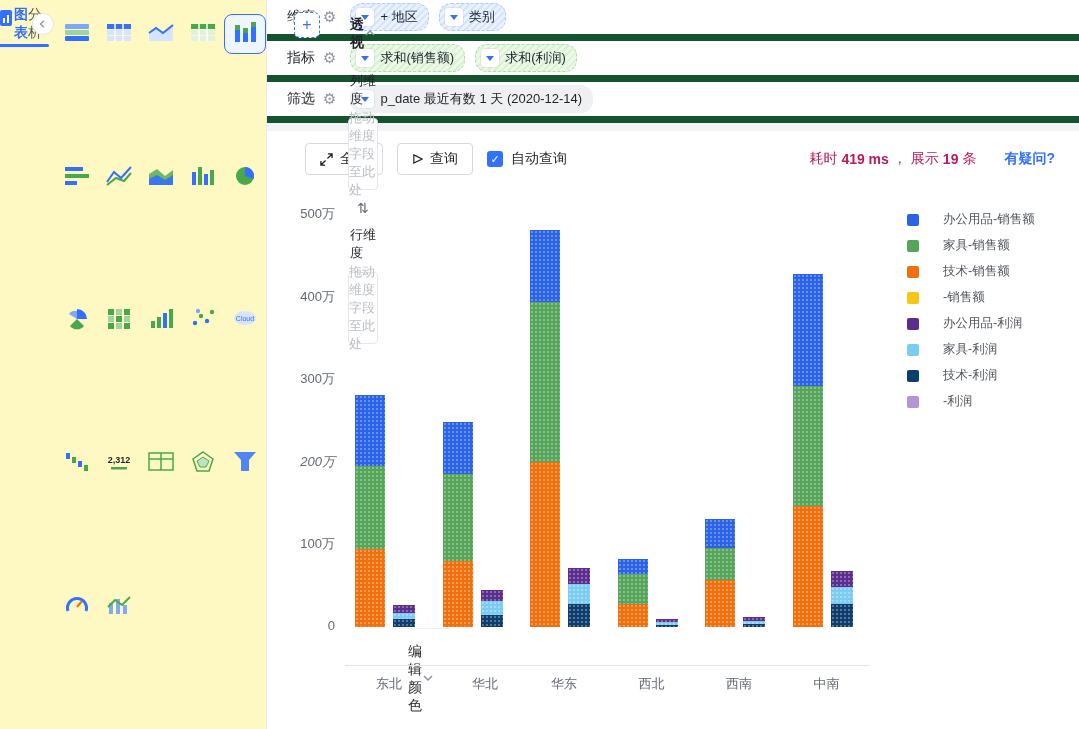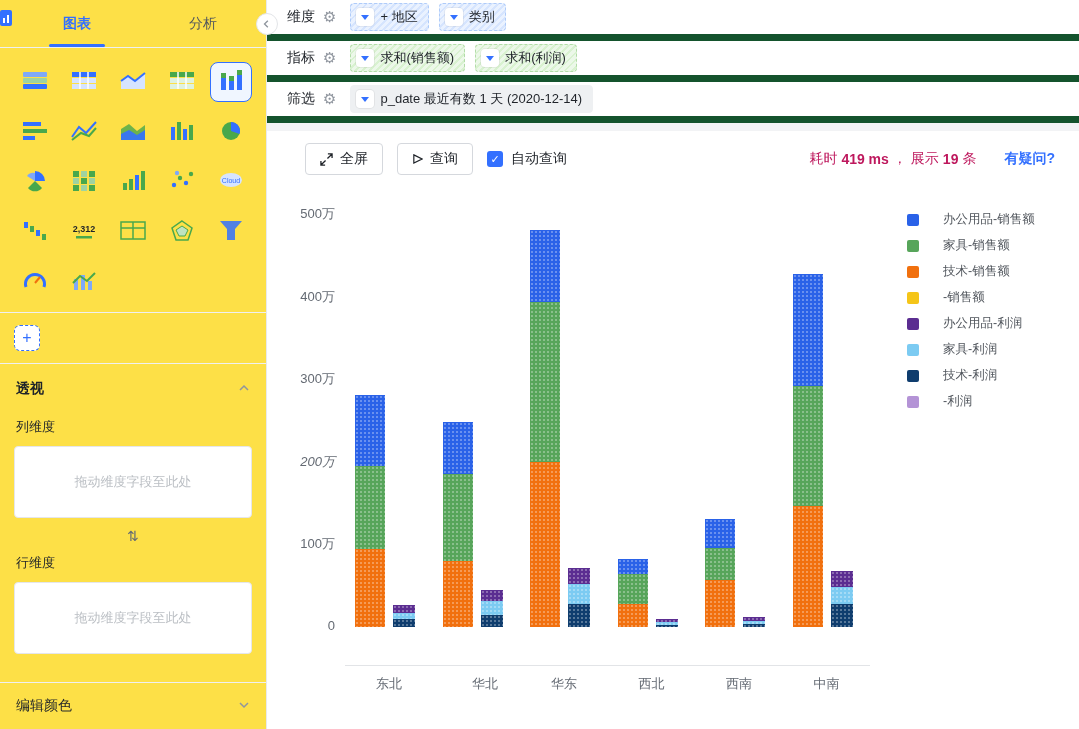--- a/index.html
+++ b/index.html
@@ -1,20 +1,20 @@
 <!DOCTYPE html>
 <html><head>
 <meta charset="utf-8">
 <style>
   * { margin:0; padding:0; box-sizing:border-box; font-family:"Liberation Sans","DejaVu Sans",sans-serif; }
   html,body { width:1079px; height:729px; overflow:hidden; background:#fff; color:#1F2329; font-size:14px; }
   .app { display:flex; width:100%; height:100%; }
 
   
-  .sidebar { width:267px; min-width:267px; border-right:1px solid #E8EAED; display:flex; flex-direction:column; position:relative; background:#fde047; }
+  .sidebar { width:267px; min-width:267px; border-right:1px solid #E8EAED; display:flex; flex-direction:row; position:relative; background:#fef9c3; }
   .side-tabs { height:48px; display:flex; align-items:stretch; border-bottom:1px solid #EEF0F2; position:relative; padding-left:14px; }
   .app-mini { position:absolute; left:0; top:10px; }
   .tab { flex:1; display:flex; align-items:center; justify-content:center; font-size:14px; color:#51565D; cursor:pointer; position:relative; }
   .tab.active span { color:#3370FF; font-weight:700; }
   .tab-underline { position:absolute; bottom:0; left:50%; transform:translateX(-50%); width:56px; height:3px; background:#3370FF; border-radius:2px; display:none; }
   .tab.active .tab-underline { display:block; }
   .collapse-btn { position:absolute; right:-12px; top:13px; width:22px; height:22px; border:1px solid #E3E5E8; background:#fff; border-radius:50%; display:flex; align-items:center; justify-content:center; z-index:5; cursor:pointer; }
 
   .icon-grid { display:grid; grid-template-columns:repeat(5,42px); justify-content:space-between; padding:14px 14px 10px; row-gap:10px; }
   .icon-cell { width:42px; height:40px; display:flex; align-items:center; justify-content:center; border:1.5px solid transparent; border-radius:8px; cursor:pointer; }
@@ -31,21 +31,21 @@
   .swap { text-align:center; color:#646A73; padding:10px 0 2px; font-size:14px; cursor:pointer; }
   .edit-color { margin-top:auto; border-top:1px solid #EFF0F2; padding:14px 16px; display:flex; justify-content:space-between; align-items:center; font-size:14px; cursor:pointer; }
 
   
   .main { flex:1; display:flex; flex-direction:column; background:#F2F3F5; min-width:0; }
   .config { background:#fff; }
   .config-row { height:41px; display:flex; align-items:center; padding:0 20px; border-bottom:7px solid #14532d; }
   .cfg-label { font-size:14px; }
   .gear { color:#8F959E; font-size:15px; margin:0 14px 0 8px; cursor:pointer; }
   .pills { display:flex; gap:10px; }
-  .pill { display:inline-flex; align-items:center; gap:6px; height:28px; padding:0 10px 0 5px; border-radius:4px; font-size:13px; color:#1F2329; cursor:pointer; white-space:nowrap; }
+  .pill { display:inline-flex; align-items:center; gap:6px; height:28px; padding:0 10px 0 5px; border-radius:12px; font-size:13px; color:#1F2329; cursor:pointer; white-space:nowrap; }
   .caret-box { width:18px; height:18px; background:#fff; border-radius:4px; display:flex; align-items:center; justify-content:center; box-shadow:0 0 0 1px rgba(31,35,41,0.06); flex:none; }
   .caret { width:0; height:0; border-left:4px solid transparent; border-right:4px solid transparent; border-top:5px solid #3370FF; }
   .pill.dim { background-color:#EAF2FF; background-image:repeating-linear-gradient(135deg, rgba(64,128,247,0.12) 0 2px, transparent 2px 5px); border:1px dashed #AECBF9; }
   .pill.metric { background-color:#ECF8E9; background-image:repeating-linear-gradient(135deg, rgba(82,196,26,0.12) 0 2px, transparent 2px 5px); border:1px dashed #B2DCA8; }
   .pill.filter { background:#EEF0F2; border:1px solid #EEF0F2; }
 
   .chart-card { flex:1; background:#fff; margin-top:8px; display:flex; flex-direction:column; min-height:0; }
   .toolbar { display:flex; align-items:center; padding:12px 24px 8px 38px; gap:14px; }
   .btn { display:inline-flex; align-items:center; gap:7px; height:32px; padding:0 14px; background:#fff; border:1px solid #D5D8DD; border-radius:4px; font-size:14px; color:#1F2329; cursor:pointer; }
   .autoq { display:flex; align-items:center; gap:8px; font-size:14px; cursor:pointer; }

